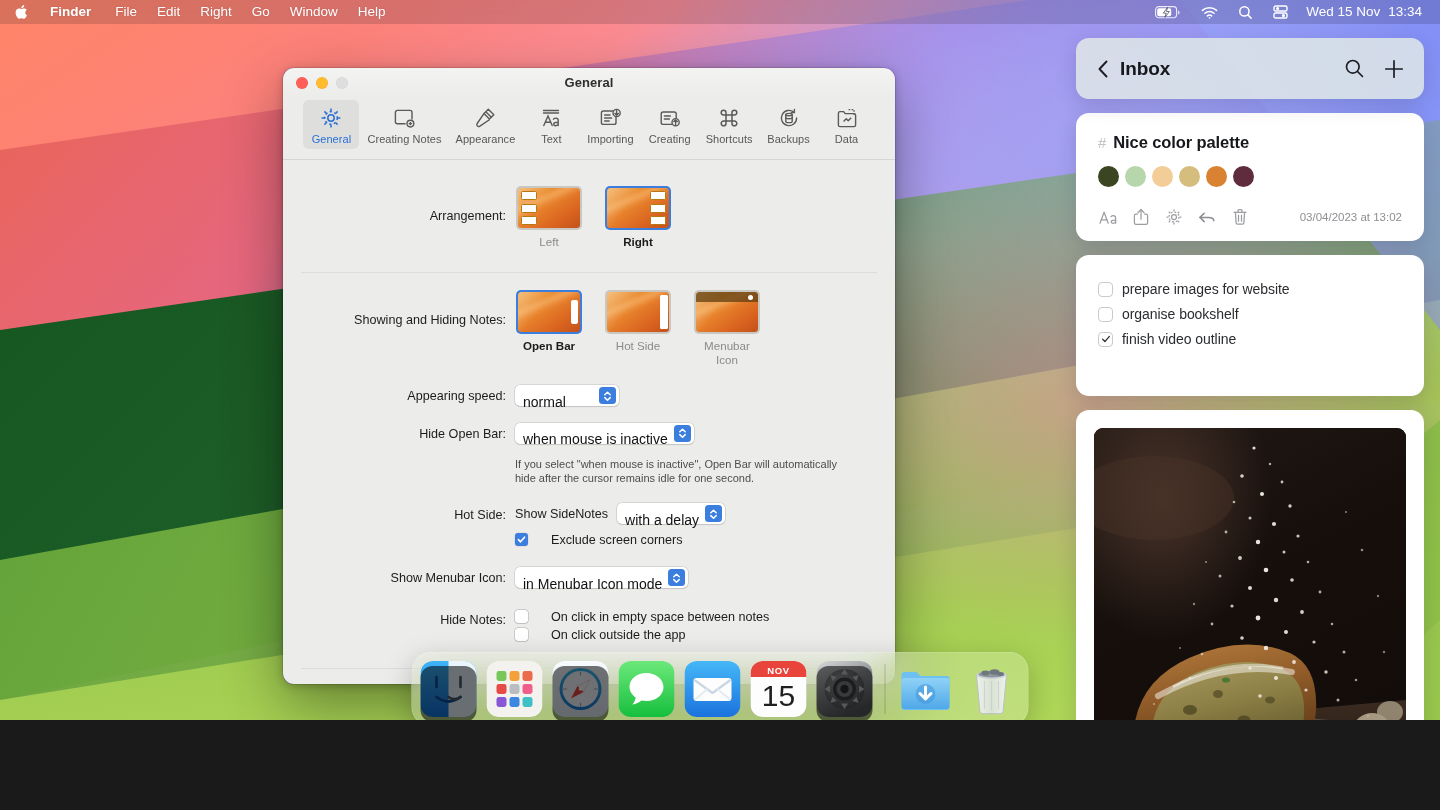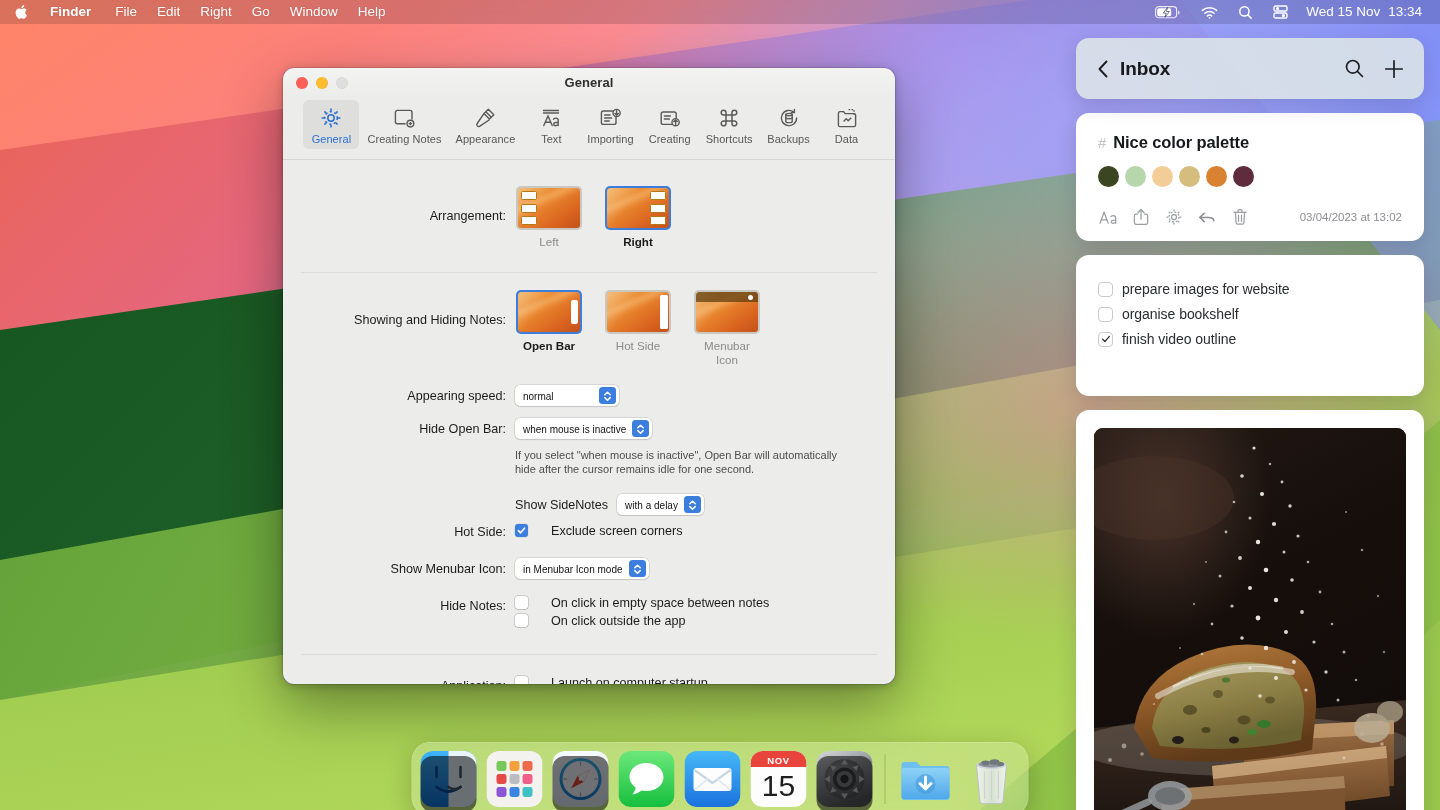--- a/index.html
+++ b/index.html
@@ -5,21 +5,21 @@
   * { margin:0; padding:0; box-sizing:border-box; }
   html,body { width:1440px; height:810px; overflow:hidden; }
   body {
     font-family:"Liberation Sans", sans-serif;
     -webkit-font-smoothing:antialiased;
     position:relative;
     background:#1a1a1a;
   }
 
   
-  #desktop { position:absolute; inset:0; width:1440px; height:810px; overflow:hidden; }
+  #desktop { position:absolute; inset:0; width:1440px; height:720px; overflow:hidden; }
   #wallpaper { position:absolute; inset:0; }
   #wallpaper svg { display:block; width:1440px; height:810px; }
 
   
   #menubar {
     position:absolute; top:0; left:0; width:1440px; height:24px;
     display:flex; align-items:center;
     background:rgba(20,20,30,0.16);
     backdrop-filter:blur(22px); -webkit-backdrop-filter:blur(22px);
     color:#fff; font-size:13.5px; z-index:60;
@@ -147,21 +147,21 @@
   .thumb-label {
     margin-top:5px; font-size:11.6px; color:#8b8b8a; text-align:center; line-height:14px;
   }
   .thumb-wrap.sel .thumb-label { color:#1c1c1c; font-weight:700; }
 
   
   .popup {
     display:inline-flex; align-items:center; position:relative;
     height:21px; background:#fff; border-radius:5px;
     box-shadow:0 0 0 0.5px rgba(0,0,0,0.18), 0 1px 1.5px rgba(0,0,0,0.09);
-    padding:2px 26px 0 8px; font-size:10px; color:#111;
+    padding:12px 26px 0 8px; font-size:14px; color:#111;
     cursor:default; white-space:nowrap;
   }
   .popup .arrows {
     position:absolute; right:3px; top:2px; width:17px; height:17px;
     background:#3b7ede; border-radius:3.5px;
     display:flex; align-items:center; justify-content:center;
   }
   .popup .arrows svg { display:block; }
   .popup.w-narrow { min-width:104px; }
 
@@ -584,21 +584,21 @@
                 <path d="M1.8 4.8L4.5 2.2l2.7 2.6"></path>
                   <path d="M1.8 7.6l2.7 2.6 2.7-2.6"></path>
               </svg>
             </span>
           </div>
           <div class="help-text" style="margin-top:9px;">If you select "when mouse is inactive", Open Bar will automatically hide after the cursor remains idle for one second.</div>
         </div>
       </div>
 
       <div class="row" style="padding:18px 0 0 0;">
-        <div class="rlabel" style="padding-top:4px;margin-top:26px;">Hot Side:</div>
+        <div class="rlabel" style="padding-top:4px;">Hot Side:</div>
         <div class="rbody">
           <div style="display:flex; align-items:center; gap:9px;">
             <span class="inline-label">Show SideNotes</span>
             <div class="popup">
               <span>with a delay</span>
               <span class="arrows">
                 <svg width="9" height="12" viewBox="0 0 9 12" fill="none" stroke="#fff" stroke-width="1.5" stroke-linecap="round" stroke-linejoin="round">
                   <path d="M1.8 4.8L4.5 2.2l2.7 2.6"></path>
                     <path d="M1.8 7.6l2.7 2.6 2.7-2.6"></path>
                 </svg>

